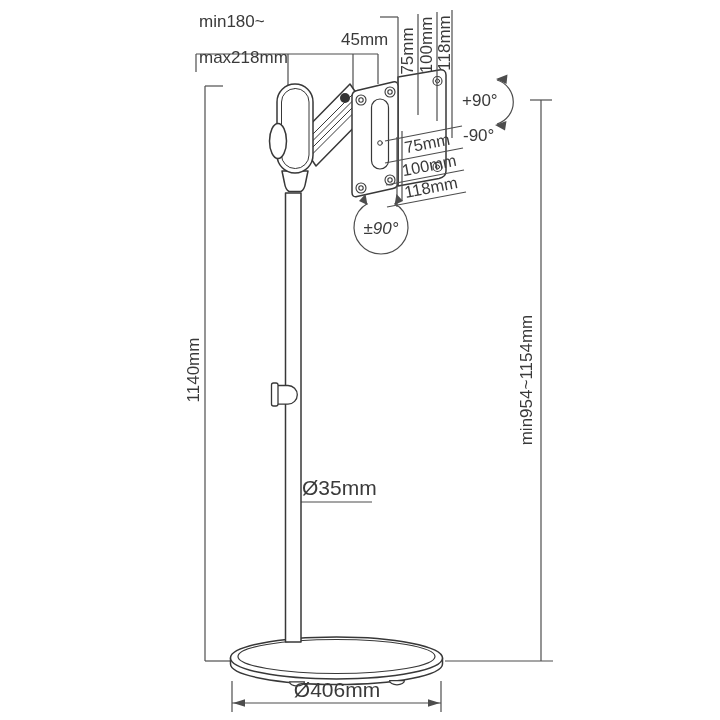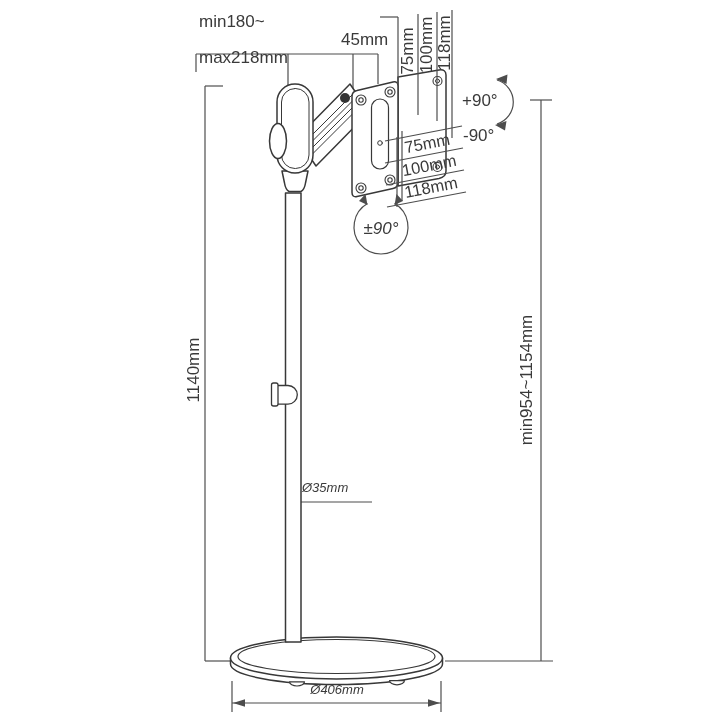--- a/index.html
+++ b/index.html
@@ -3,21 +3,21 @@
 <meta charset="utf-8">
 <style>
   html,body{margin:0;padding:0;background:#fff;}
   #stage{position:relative;width:600px;height:720px;background:#ffffff;overflow:hidden;
          font-family:"Liberation Sans","DejaVu Sans",sans-serif;color:#3a3a3a;}
   #drawing{position:absolute;left:0;top:0;}
   .lbl{position:absolute;font-size:17px;line-height:20px;white-space:nowrap;color:#3a3a3a;}
   .center{transform:translate(-50%,-50%);}
   .vrot{transform:translate(-50%,-50%) rotate(-90deg);}
   .slant{transform:translate(-50%,-50%) rotate(-11deg);font-size:16.5px;}
-  .big{font-size:13px;font-style:italic;}
+  .big{font-size:21px;}
 </style>
 </head>
 <body>
 
 <div id="stage">
 
   <svg id="drawing" width="720" height="720" viewBox="0 0 720 720">
 
     <g stroke="#4d4d4d" stroke-width="1.2" fill="none">
 

